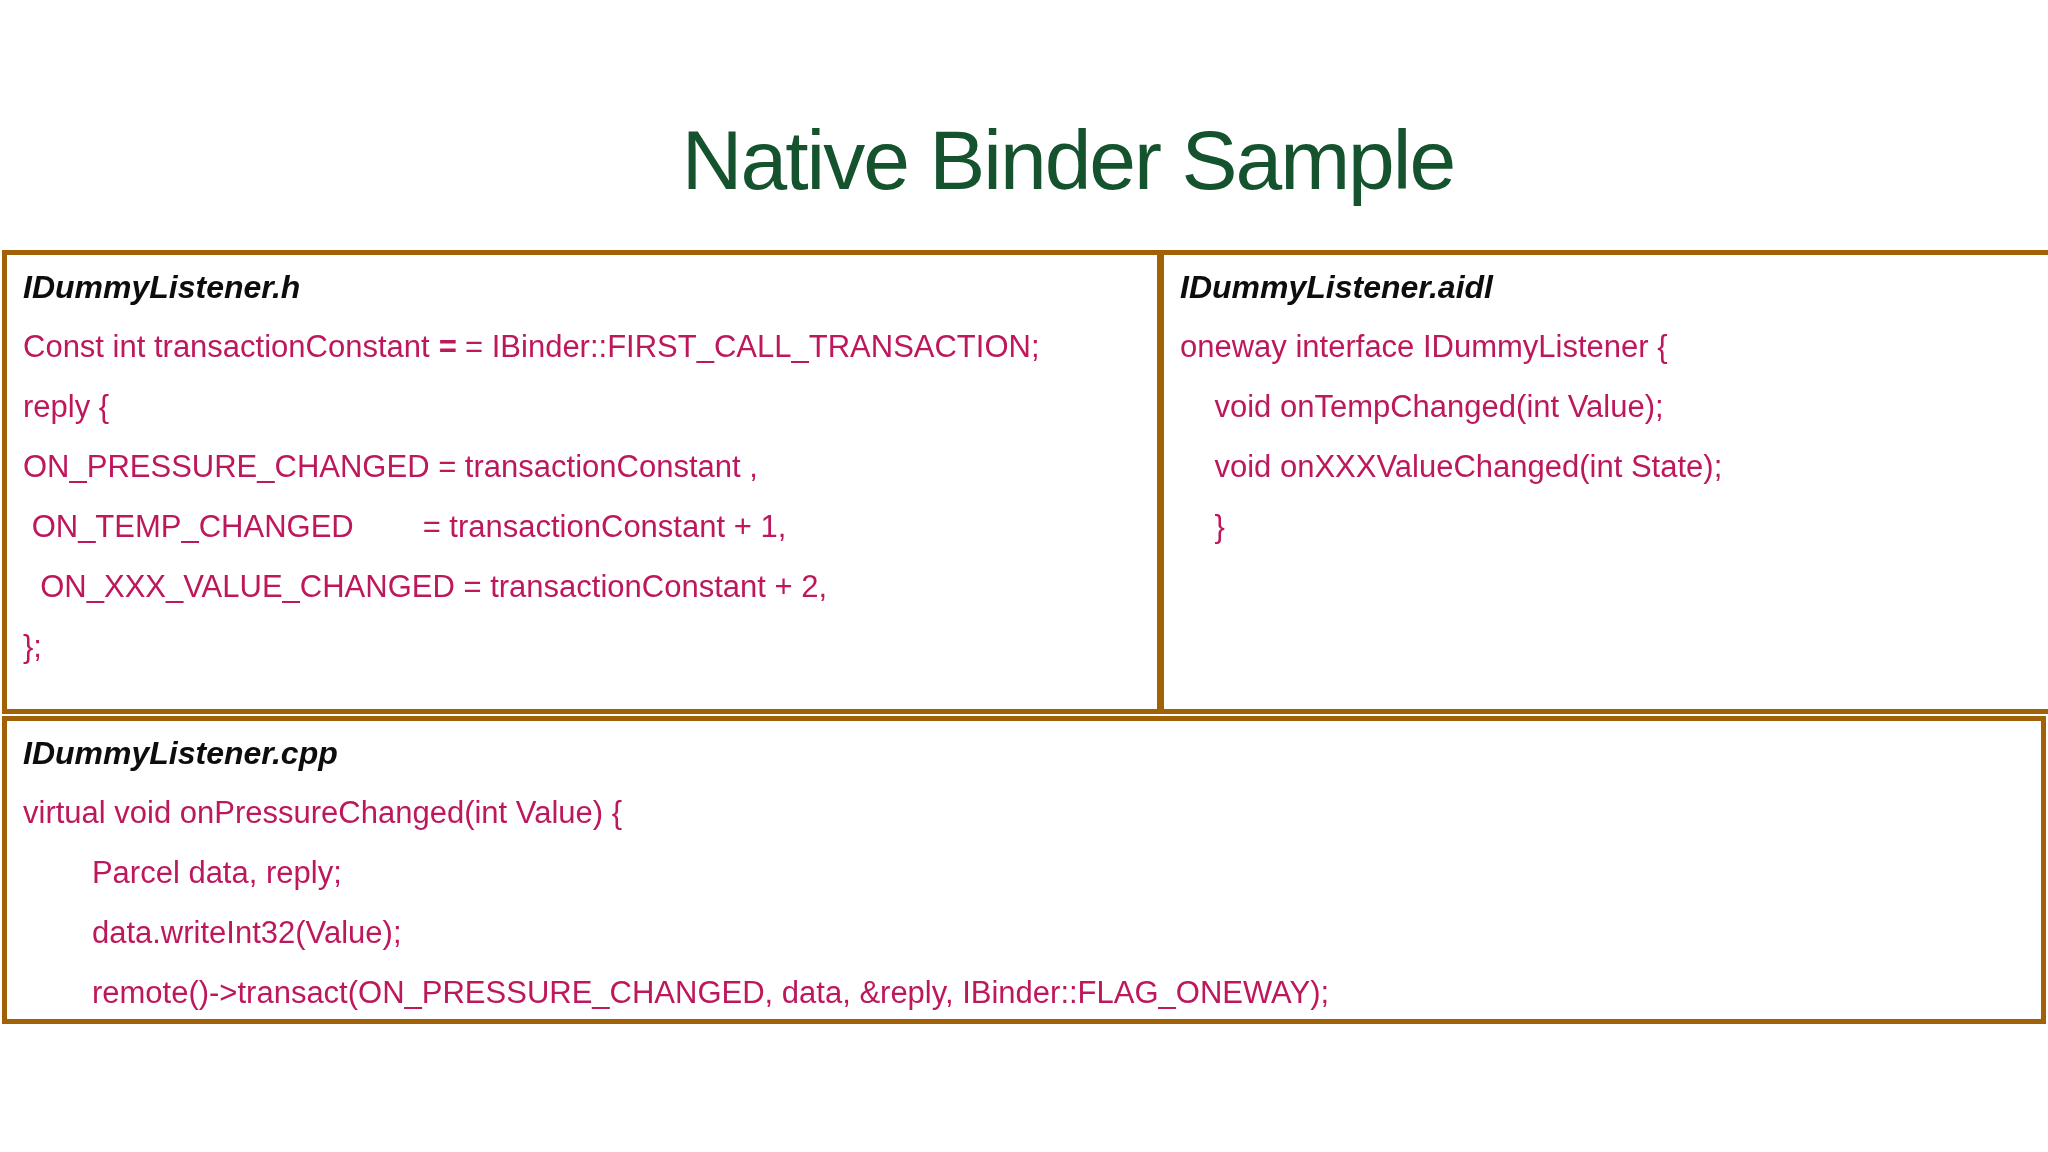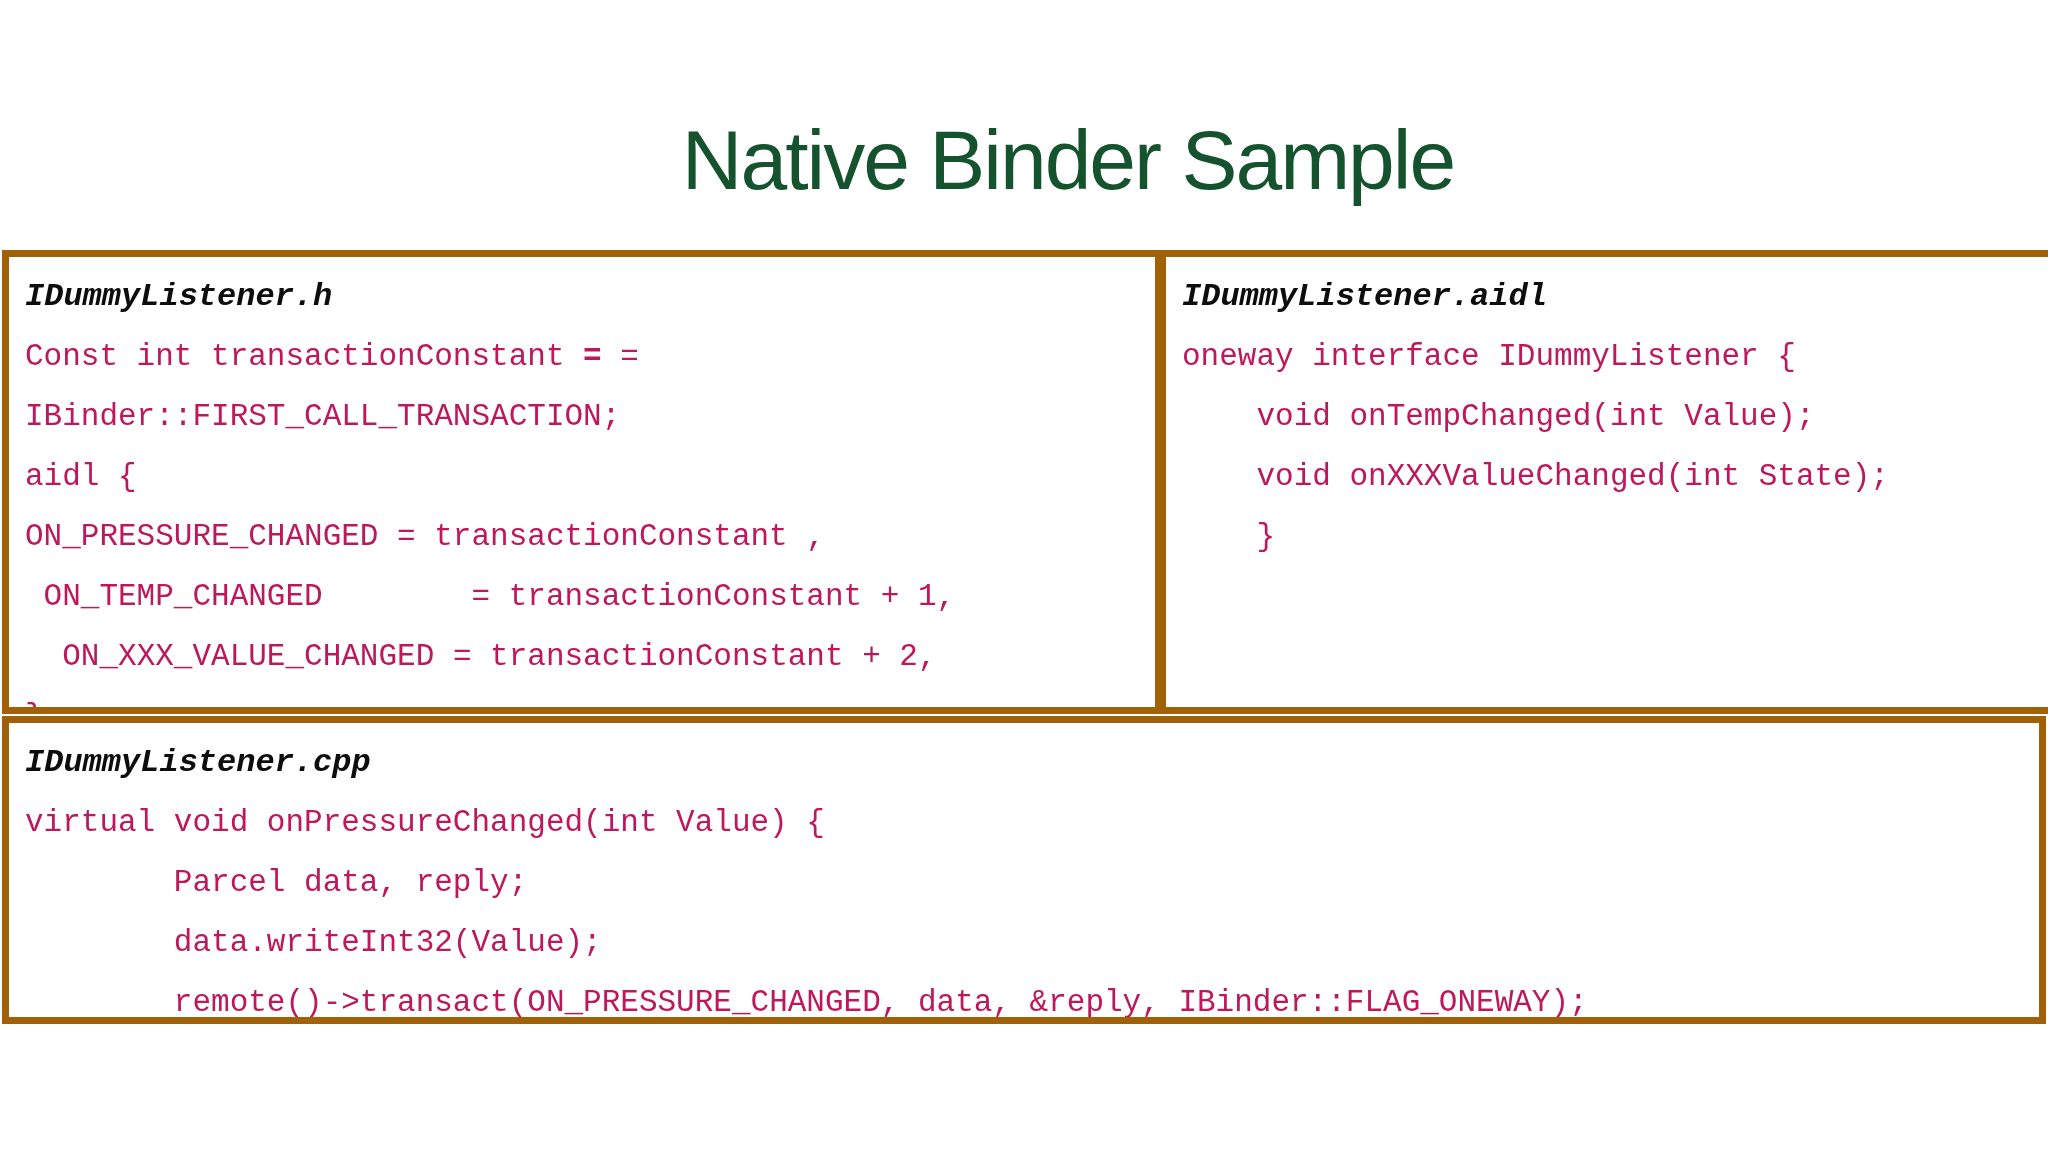--- a/index.html
+++ b/index.html
@@ -28,25 +28,24 @@
     font-size: 84px;
     font-weight: 300;
     letter-spacing: -2px;
     line-height: 1;
     color: #14532d;
     padding-left: 44px;
   }
   .panel {
     position: absolute;
     box-sizing: border-box;
-    border: 7px solid #a16207;
+    border: 5px solid #a16207;
     background: #ffffff;
-    padding: 10px 12px 0 16px;
+    padding: 2px 12px 0 16px;
     overflow: hidden;
-    font-family: Liberation Mono, monospace;
   }
   .panel-h    { left: 2px;    top: 250px; width: 1160px; height: 464px; }
   .panel-aidl { left: 1159px; top: 250px; width: 1037px;  height: 464px; }
   .panel-cpp  { left: 2px;    top: 716px; width: 2044px; height: 308px; }
   .filename {
     font-size: 32px;
     font-weight: bold;
     font-style: italic;
     line-height: 60px;
     white-space: pre;
@@ -69,21 +68,21 @@
 <body>
 
 <div class="slide">
 
   <h1 class="title">Native Binder Sample</h1>
 
   <div class="panel panel-h">
     <div class="filename">IDummyListener.h</div>
     <div class="code">
         <div class="line"><span>Const int transactionConstant </span><span class="seg-bold">=</span><span> = IBinder::FIRST_CALL_TRANSACTION;</span></div>
-        <div class="line">aidl {</div>
+        <div class="line">reply {</div>
         <div class="line">ON_PRESSURE_CHANGED = transactionConstant ,</div>
         <div class="line"> ON_TEMP_CHANGED        = transactionConstant + 1,</div>
         <div class="line">  ON_XXX_VALUE_CHANGED = transactionConstant + 2,</div>
         <div class="line">};</div>
       </div>
   </div>
 
   <div class="panel panel-aidl">
     <div class="filename">IDummyListener.aidl</div>
     <div class="code">

